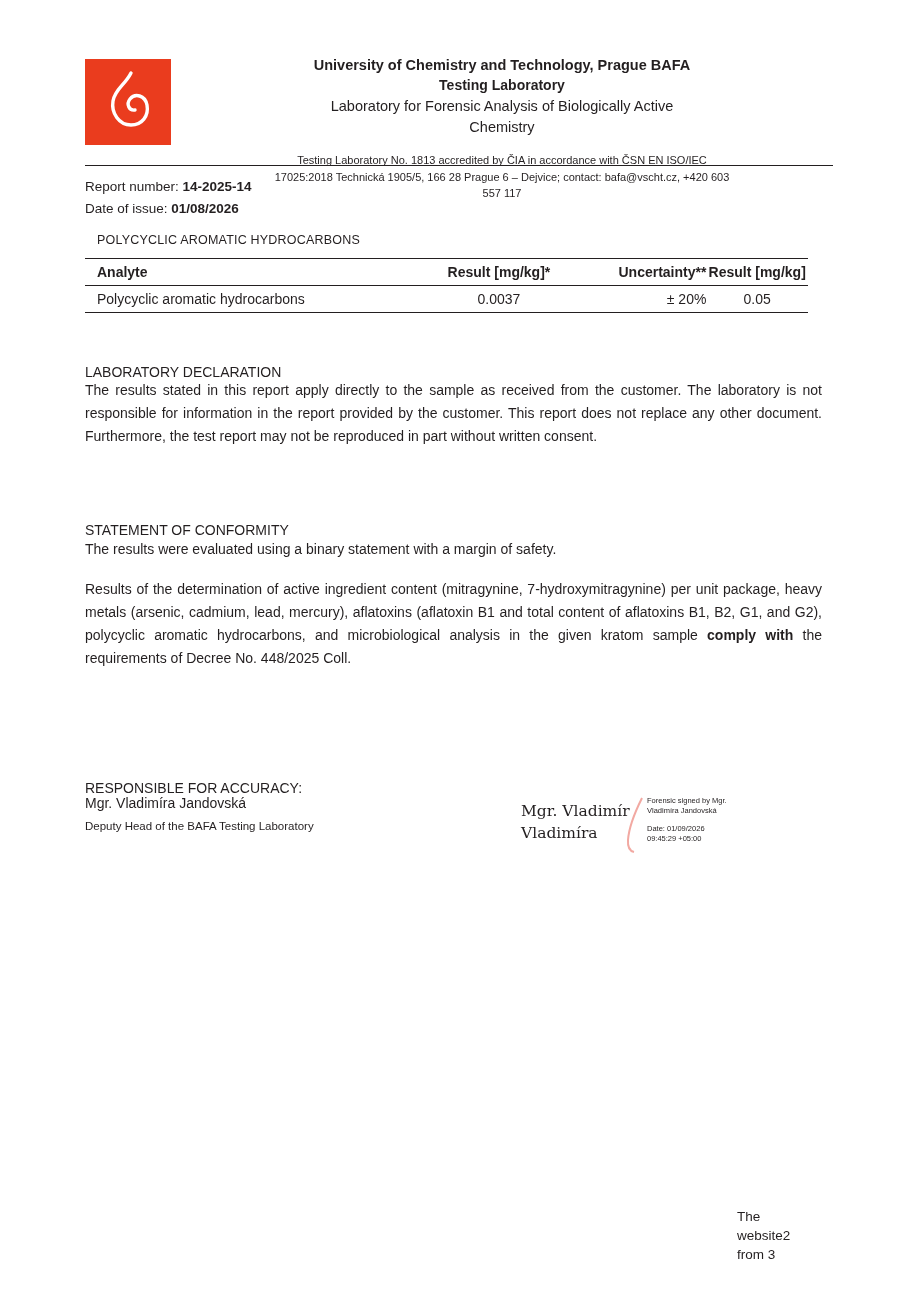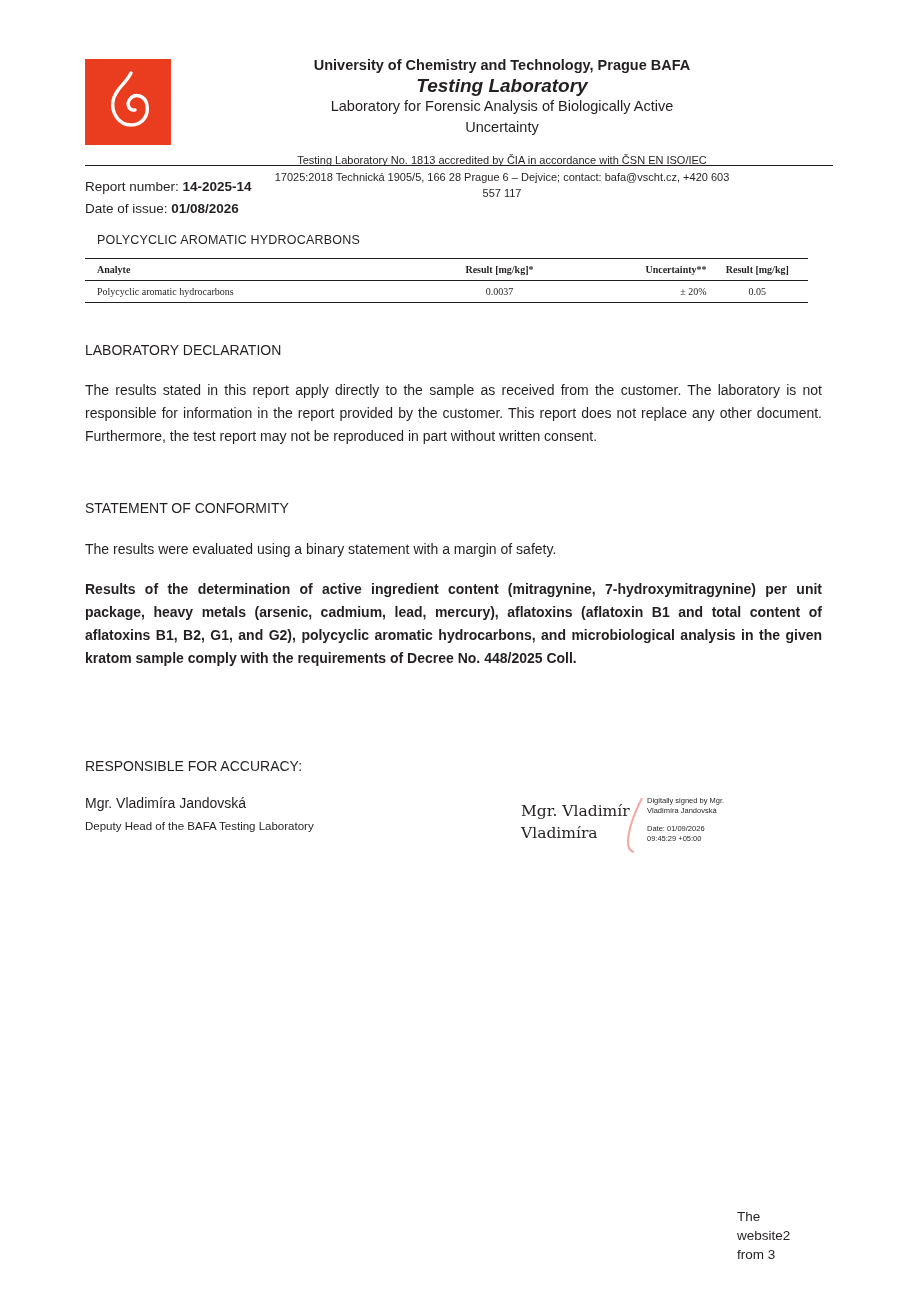--- a/index.html
+++ b/index.html
@@ -43,24 +43,23 @@
   .header-text {
     flex: 1 1 auto;
     text-align: center;
   }
   .header-line1 {
     font-size: 14.5px;
     font-weight: bold;
     line-height: 20px;
   }
   .header-line2 {
-    font-size: 19px;
+    font-size: 14px;
     font-weight: bold;
     line-height: 21px;
-    font-style: italic;
   }
   .header-line3 {
     font-size: 14.5px;
     line-height: 21px;
   }
   .header-line4 {
     font-size: 11px;
     line-height: 17px;
     margin-top: 14px;
   }
@@ -100,22 +99,21 @@
   }
   #pah-title { left: 97px; top: 233px; }
 
   
   .tbl {
     position: absolute;
     left: 85px;
     top: 258px;
     width: 723px;
     border-collapse: collapse;
-    font-size: 10px;
-    font-family: Liberation Serif, serif;
+    font-size: 14px;
   }
   .tbl th, .tbl td {
     padding: 5px 0 5px 0;
     font-weight: normal;
   }
   .tbl thead th {
     font-weight: bold;
     border-top: 1.2px solid #231f20;
     border-bottom: 1.2px solid #231f20;
   }
@@ -126,34 +124,35 @@
   .col-result  { text-align: center; width: 140px; }
   .col-unc     { text-align: right; width: 140px; }
   .col-limit   { text-align: center; width: 103px; }
 
   
   .blk-title {
     position: absolute;
     left: 85px;
     font-size: 14px;
     color: #231f20;
+    margin-top: 22px;
   }
   .blk-para {
     position: absolute;
     left: 85px;
     width: 737px;
     font-size: 14px;
     line-height: 23px;
     text-align: justify;
   }
   #decl-title { top: 342px; }
   #decl-body  { top: 379px; }
   #conf-title { top: 500px; }
   #conf-p1    { top: 538px; }
-  #conf-p2    { top: 578px; font-weight: bold; }
+  #conf-p2    { top: 578px; }
 
   
   #resp-title { top: 758px; }
   #sig-name {
     position: absolute;
     left: 85px;
     top: 795px;
     font-size: 14px;
   }
   #sig-role {
@@ -217,21 +216,21 @@
     <div class="logo">
       <svg width="86" height="86" viewBox="0 0 86 86" aria-hidden="true">
         <rect x="0" y="0" width="86" height="86" fill="#ea3c1e"></rect>
         <path d="M46 14 C40 26, 30 30, 28 42 C26 54, 34 66, 46 66 C57 66, 64 57, 62 46 C60 36, 50 34, 45 40 C41 45, 44 52, 50 51" fill="none" stroke="#ffffff" stroke-width="3.4" stroke-linecap="round"></path>
       </svg>
     </div>
     <div class="header-text">
       <div class="header-line1">University of Chemistry and Technology, Prague BAFA</div>
       <div class="header-line2">Testing Laboratory</div>
       <div class="header-line3">Laboratory for Forensic Analysis of Biologically Active</div>
-      <div class="header-line3">Uncertainty</div>
+      <div class="header-line3">Chemistry</div>
       <div class="header-line4">Testing Laboratory No. 1813 accredited by ČIA in accordance with ČSN EN ISO/IEC</div>
       <div class="header-line5">17025:2018 Technická 1905/5, 166 28 Prague 6 – Dejvice; contact: bafa@vscht.cz, +420 603</div>
       <div class="header-line6">557 117</div>
     </div>
   </div>
   <div class="header-rule"></div>
 
   <div class="meta">
     <div>
       <span>Report number:</span>
@@ -280,21 +279,21 @@
       <div>Mgr. Vladimír</div>
       <div>Vladimíra</div>
     </div>
     <div class="sig-swoosh">
       <svg width="26" height="58" viewBox="0 0 26 58" aria-hidden="true">
         <path d="M19 2 C12 16, 6 30, 5 44 C4.5 51, 7 55, 11 56" fill="none" stroke="#f2a9a2" stroke-width="2"></path>
       </svg>
     </div>
     <div class="sig-details">
       <div class="d1">
-        <div>Digitally signed by Mgr.</div>
+        <div>Forensic signed by Mgr.</div>
         <div>Vladimíra Jandovská</div>
       </div>
       <div>Date: 01/09/2026</div>
       <div>09:45:29 +05:00</div>
     </div>
   </div>
 
   <div class="footer">
     <div>The</div>
     <div>website2</div>

